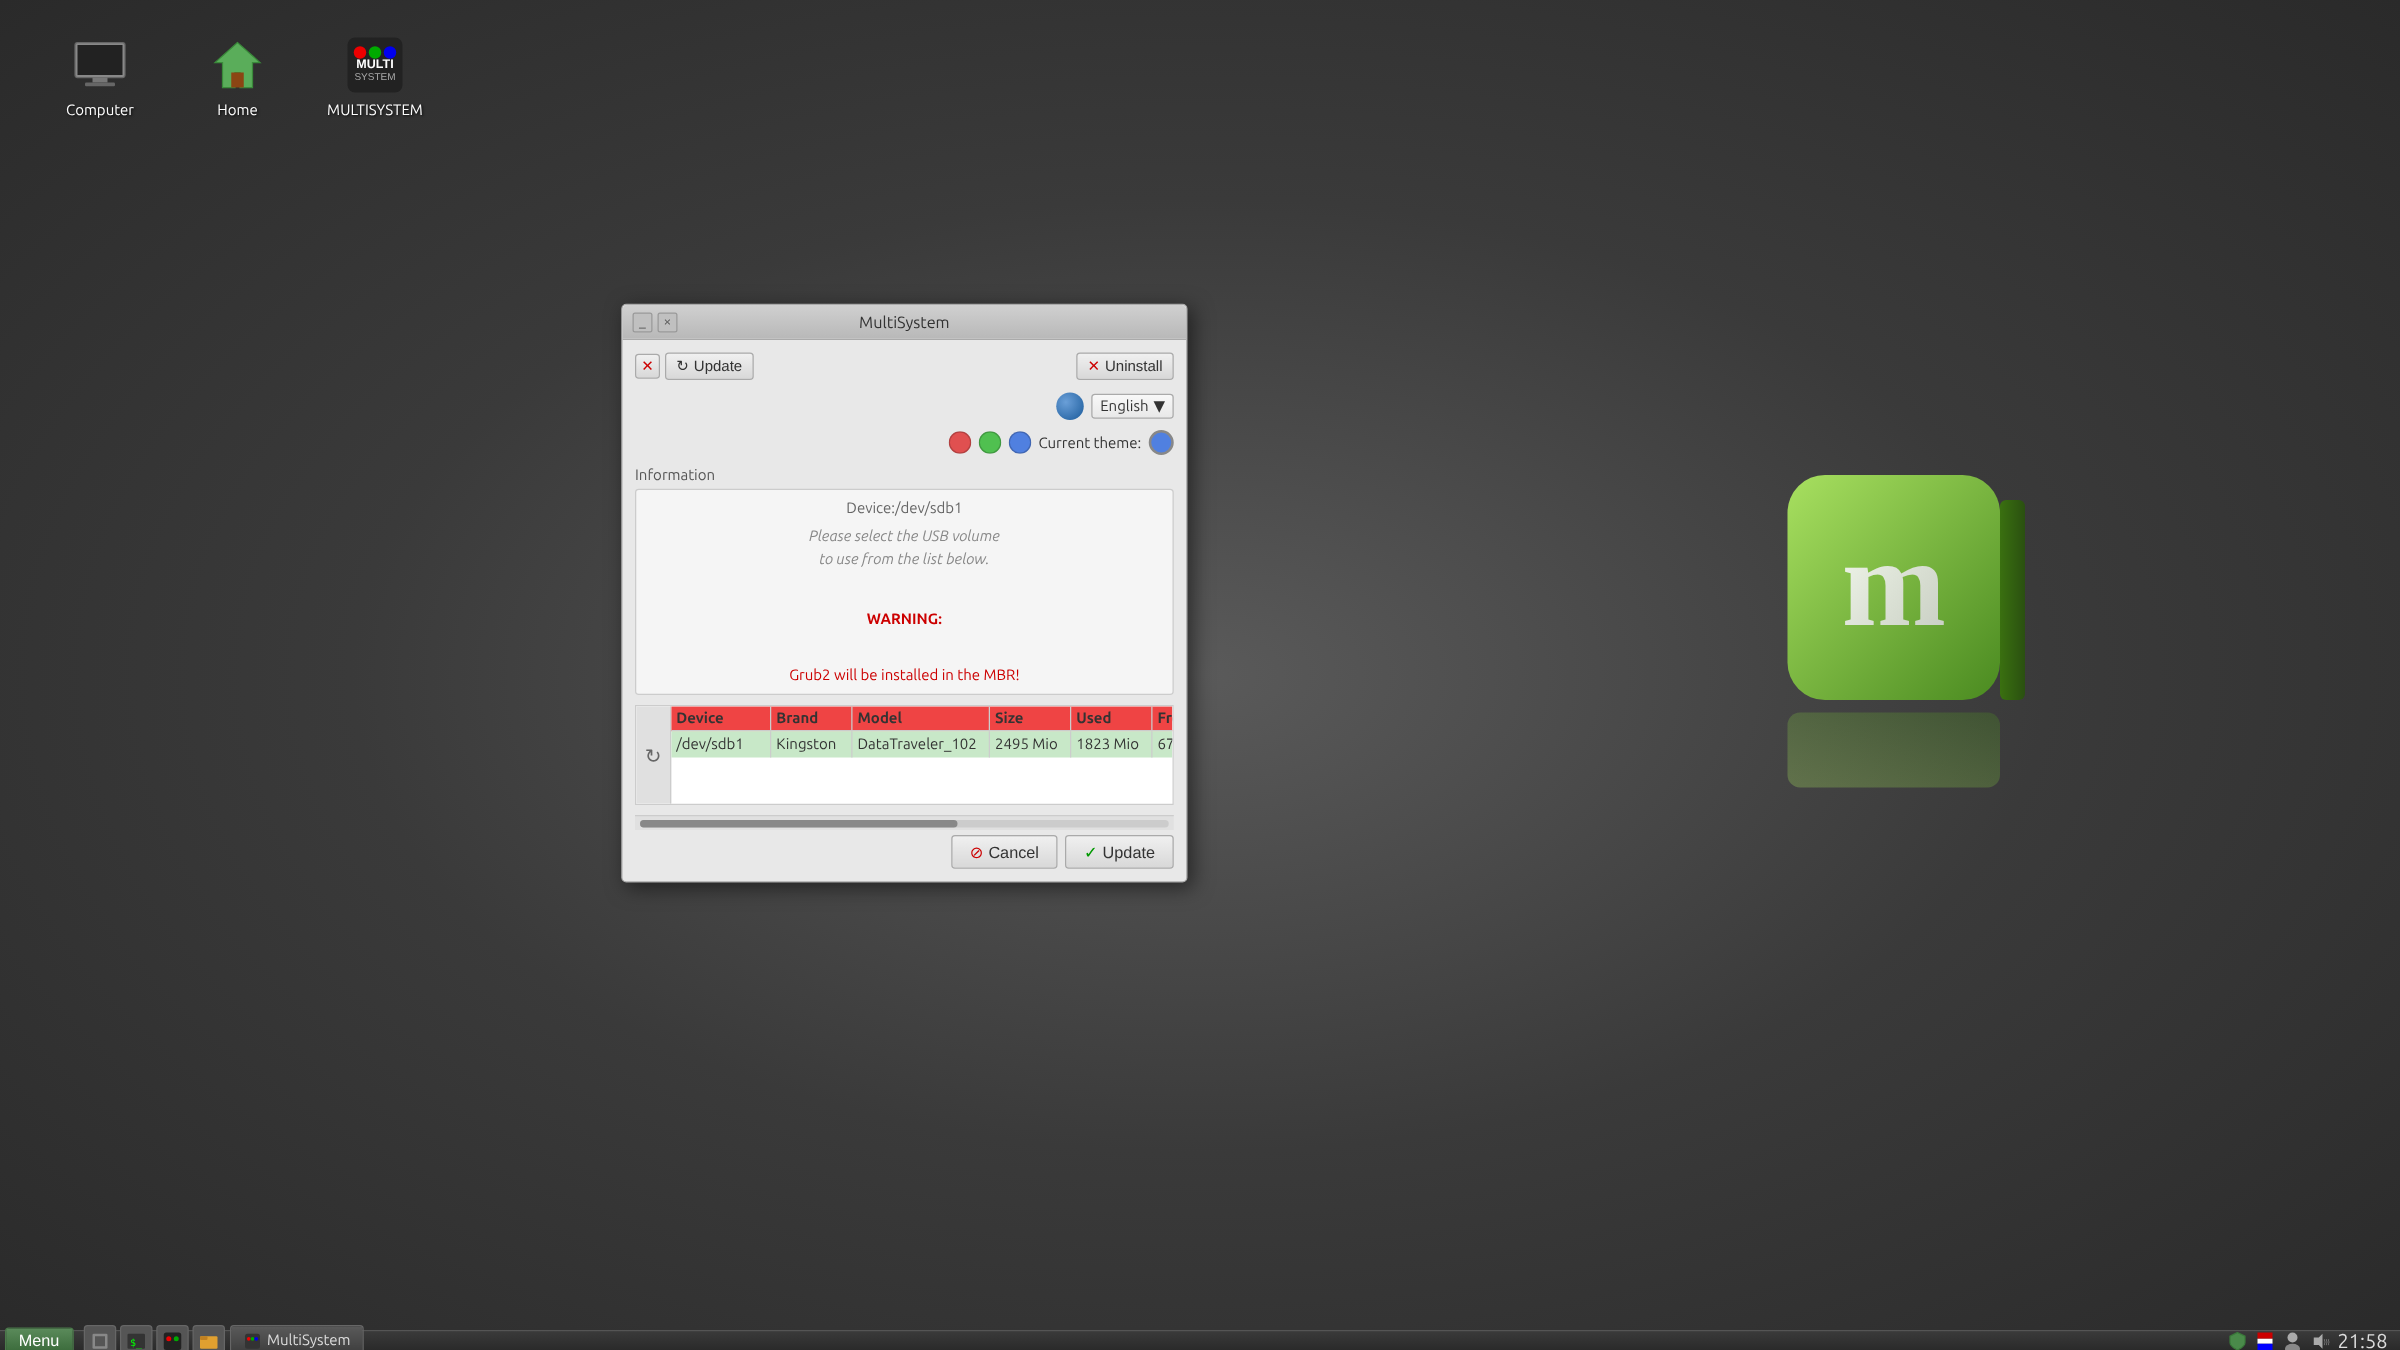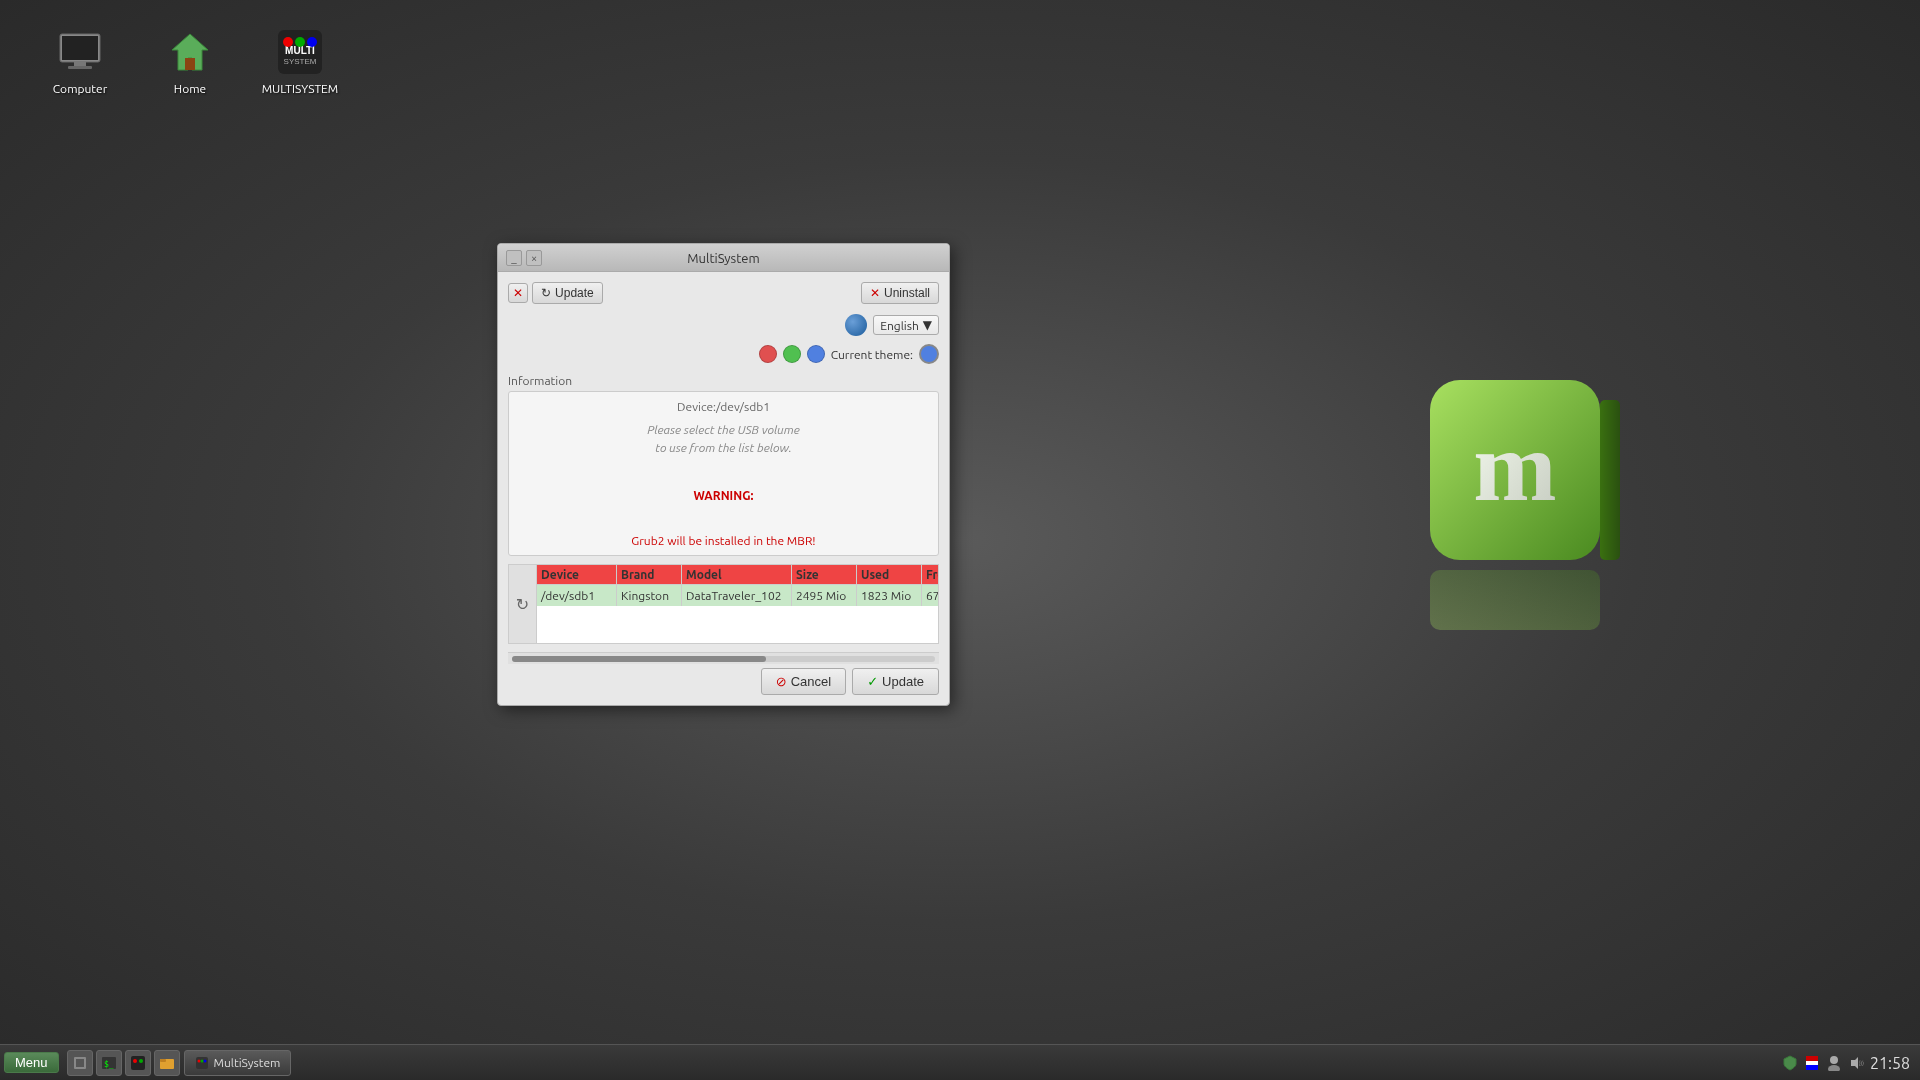--- a/index.html
+++ b/index.html
@@ -53,21 +53,21 @@
       text-align: center;
       text-shadow: 1px 1px 2px rgba(0,0,0,0.8);
     }
 
     
     .taskbar {
       position: absolute;
       bottom: 0;
       left: 0;
       right: 0;
-      height: 36px;
+      height: 16px;
       background: linear-gradient(to bottom, #3a3a3a, #2a2a2a);
       border-top: 1px solid #555;
       display: flex;
       align-items: center;
       padding: 0 4px;
       gap: 4px;
     }
 
     .taskbar-menu {
       background: linear-gradient(to bottom, #5a8a5a, #3a6a3a);

